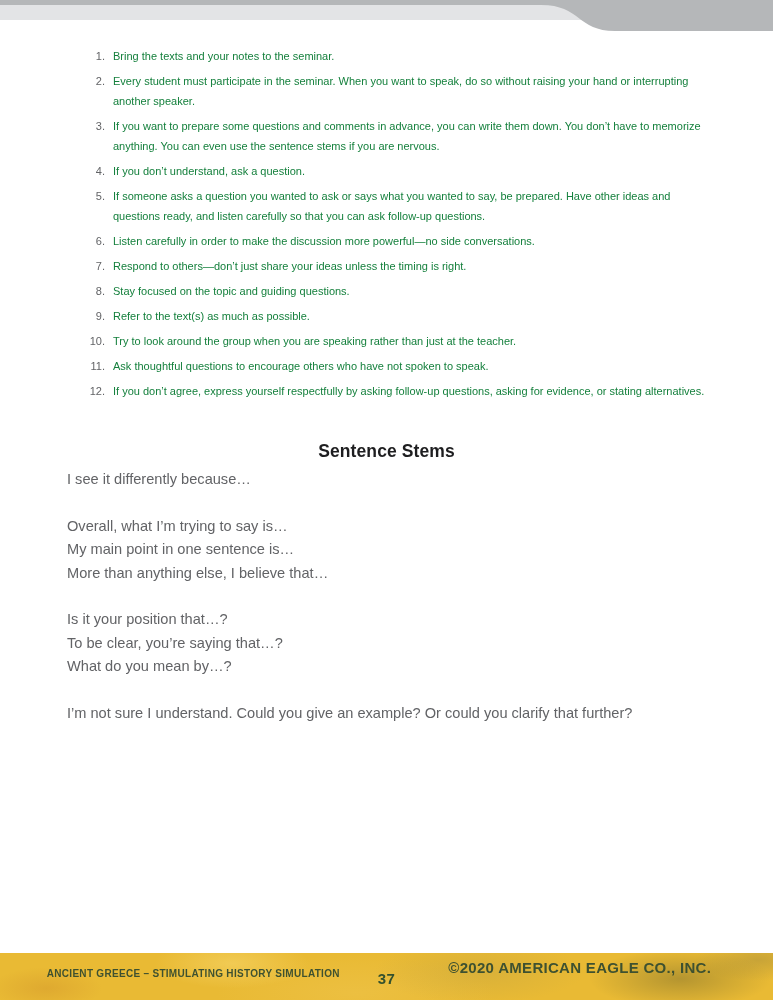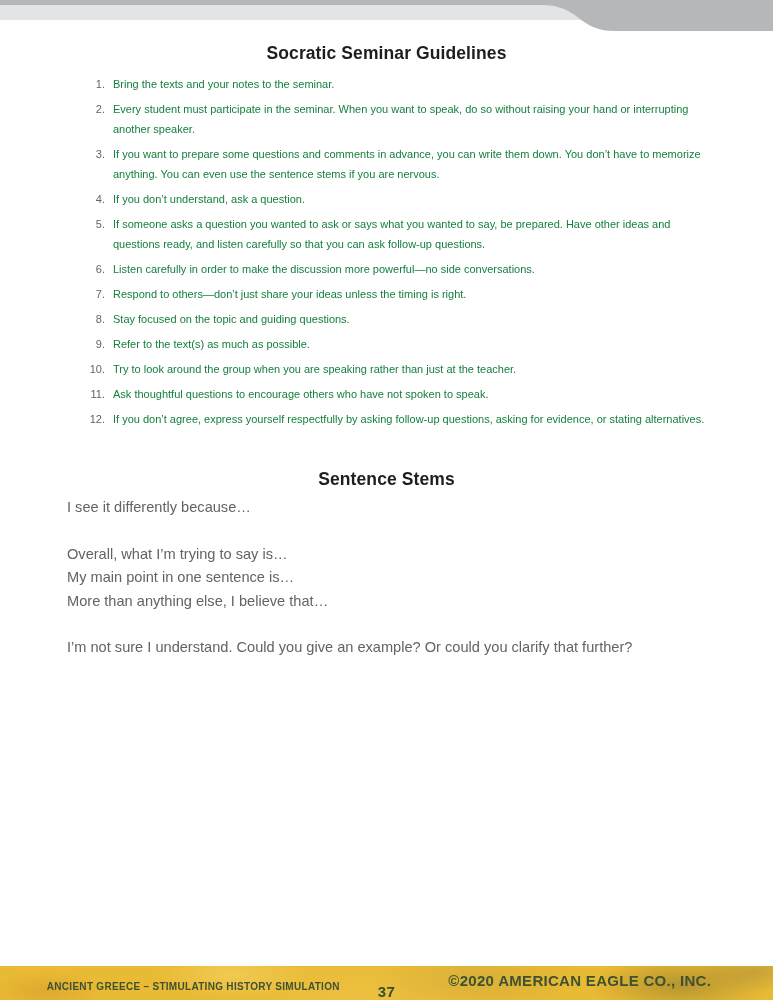--- a/index.html
+++ b/index.html
@@ -69,21 +69,21 @@
   .stems .group { margin: 0 0 23px 0; }
   .stems .line {
     margin: 0;
     line-height: 23.5px;
   }
 
   
   .footer {
     position: absolute;
     bottom: 0; left: 0;
-    width: 773px; height: 34px;
+    width: 773px; height: 47px;
     background-color: #e9ba34;
     background-image:
       radial-gradient(ellipse 130px 42px at 88% 55%, rgba(128,112,44,0.50), rgba(128,112,44,0) 70%),
       radial-gradient(ellipse 90px 30px at 98% 15%, rgba(150,130,60,0.40), rgba(150,130,60,0) 70%),
       radial-gradient(ellipse 150px 45px at 62% 40%, rgba(168,148,72,0.25), rgba(168,148,72,0) 70%),
       radial-gradient(ellipse 110px 36px at 30% 22%, rgba(248,216,110,0.55), rgba(248,216,110,0) 70%),
       radial-gradient(ellipse 80px 30px at 6% 75%, rgba(203,138,40,0.35), rgba(203,138,40,0) 70%),
       radial-gradient(ellipse 200px 55px at 46% 85%, rgba(240,198,80,0.45), rgba(240,198,80,0) 70%);
     text-decoration: underline;
   }
@@ -103,21 +103,20 @@
 
 <div class="top-band">
   <svg width="773" height="36" viewBox="0 0 773 36">
     <rect x="0" y="5" width="640" height="15" fill="#e3e4e6"></rect>
     <path d="M0,0 H773 V31 H615 C577,31 581,5 541,5 H0 Z" fill="#b5b7b9"></path>
   </svg>
 </div>
 
 <div class="content">
 
-  <h1 class="section-title">Socratic Seminar Guidelines</h1>
 
   <ol class="guidelines">
     <li>Bring the texts and your notes to the seminar.</li>
     <li>Every student must participate in the seminar. When you want to speak, do so without raising your hand or interrupting another speaker.</li>
     <li>If you want to prepare some questions and comments in advance, you can write them down. You don’t have to memorize anything. You can even use the sentence stems if you are nervous.</li>
     <li>If you don’t understand, ask a question.</li>
     <li>If someone asks a question you wanted to ask or says what you wanted to say, be prepared. Have other ideas and questions ready, and listen carefully so that you can ask follow-up questions.</li>
     <li>Listen carefully in order to make the discussion more powerful—no side conversations.</li>
     <li>Respond to others—don’t just share your ideas unless the timing is right.</li>
     <li>Stay focused on the topic and guiding questions.</li>
@@ -132,20 +131,25 @@
   <div class="stems">
     <div class="group">
       <p class="line">I see it differently because…</p>
     </div>
     <div class="group">
       <p class="line">Overall, what I’m trying to say is…</p>
       <p class="line">My main point in one sentence is…</p>
       <p class="line">More than anything else, I believe that…</p>
     </div>
     <div class="group">
+      <p class="line">Is it your position that…?</p>
+      <p class="line">To be clear, you’re saying that…?</p>
+      <p class="line">What do you mean by…?</p>
+    </div>
+    <div class="group">
       <p class="line">I’m not sure I understand. Could you give an example? Or could you clarify that further?</p>
     </div>
   </div>
 
 </div>
 
 <div class="footer">
   <span class="f-item f-left">ANCIENT GREECE – STIMULATING HISTORY SIMULATION</span>
   <span class="f-item f-page">37</span>
   <span class="f-item f-right">©2020 AMERICAN EAGLE CO., INC.</span>

